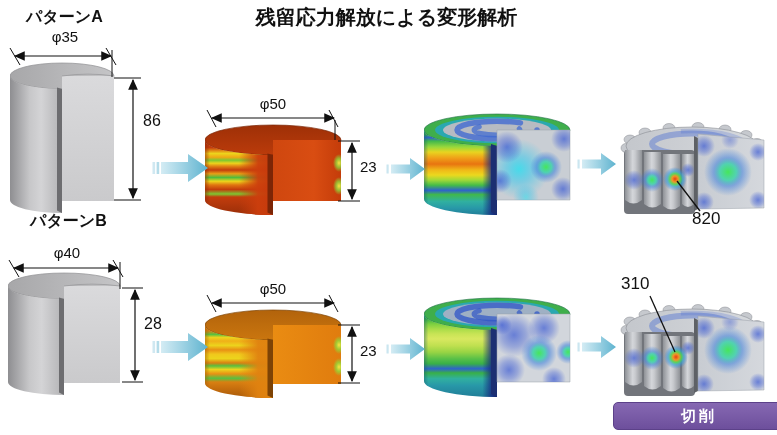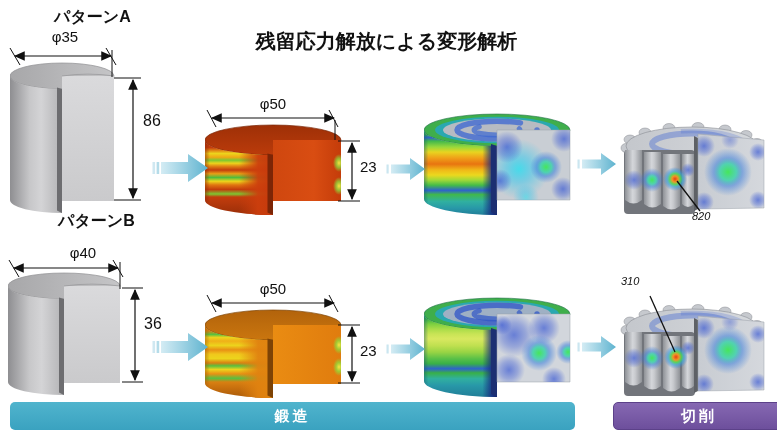--- a/index.html
+++ b/index.html
@@ -1,24 +1,24 @@
 <!DOCTYPE html>
 <html><head>
 <meta charset="utf-8">
 <style>
   html,body{margin:0;padding:0;background:#fff;}
   .canvas{position:relative;width:777px;height:435px;background:#fff;overflow:hidden;
           font-family:"Liberation Sans","DejaVu Sans",sans-serif;}
   svg.g{position:absolute;}
   .lbl{position:absolute;color:#111;white-space:nowrap;line-height:1.1;}
-  .title{left:0;right:4px;top:6px;text-align:center;font-size:20px;font-weight:bold;margin-top:24px;}
-  .pat{font-size:16px;font-weight:bold;margin-left:28px;}
+  .title{left:0;right:4px;top:6px;text-align:center;font-size:20px;font-weight:bold;}
+  .pat{font-size:16px;font-weight:bold;}
   .dim{font-size:15px;}
   .ctr{text-align:center;}
-  .res{font-size:11px;font-style:italic;}
+  .res{font-size:17px;}
   .bar{position:absolute;top:402px;height:28px;border-radius:5px;display:flex;align-items:center;
        justify-content:center;color:#fff;font-weight:bold;font-size:15px;letter-spacing:3px;}
   .bar-forge{left:10px;width:565px;background:linear-gradient(#50b4cd,#3aa2c0);}
   .bar-cut{left:613px;width:172px;background:linear-gradient(#8668b2,#6d4f9c);border:1px solid #5c4189;box-sizing:border-box;}
 </style>
 </head>
 <body>
 
 <div class="canvas">
 
@@ -209,22 +209,22 @@
   <div class="lbl title">残留応力解放による変形解析</div>
 
   <div class="lbl pat" style="left:26px;top:8px">パターンA</div>
   <div class="lbl dim ctr" style="left:42px;top:29px;width:46px">φ35</div>
   <div class="lbl dim" style="left:143px;top:112px;font-size:16px">86</div>
   <div class="lbl dim ctr" style="left:246px;top:96px;width:54px">φ50</div>
   <div class="lbl dim" style="left:360px;top:159px">23</div>
   <div class="lbl res" style="left:692px;top:210px">820</div>
 
   <div class="lbl pat" style="left:30px;top:212px">パターンB</div>
-  <div class="lbl dim ctr" style="left:60px;top:245px;width:46px">φ40</div>
-  <div class="lbl dim" style="left:144px;top:315px;font-size:16px">36</div>
+  <div class="lbl dim ctr" style="left:44px;top:245px;width:46px">φ40</div>
+  <div class="lbl dim" style="left:144px;top:315px;font-size:16px">28</div>
   <div class="lbl dim ctr" style="left:246px;top:281px;width:54px">φ50</div>
   <div class="lbl dim" style="left:360px;top:343px">23</div>
   <div class="lbl res" style="left:621px;top:275px">310</div>
 
   <svg class="g" style="left:10px;top:60px" width="112" height="156" viewBox="0 0 112 156">
     <ellipse cx="52" cy="16" rx="52" ry="13" fill="url(#gTop)" stroke="#8f8f92" stroke-width="0.7"></ellipse>
     <path d="M 0,16 A 52 13 0 0 0 52,29 L 52,153 A 52 13 0 0 1 0,140 Z" fill="url(#gBody)"></path>
     <path d="M 47,27.5 L 52,29 L 52,153 L 47,150.5 Z" fill="#6d6d70"></path>
     <path d="M 52,16 L 104,16 L 104,141 L 52,141 Z" fill="url(#gFace)"></path>
     <path d="M 52,16 A 52 13 0 0 1 104,16" fill="none" stroke="#9a9a9d" stroke-width="0.8"></path>
@@ -465,20 +465,17 @@
       <line x1="329" y1="295" x2="338" y2="312" stroke-width="1"></line>
 
       <line x1="352" y1="327" x2="352" y2="381" marker-start="url(#arr)" marker-end="url(#arr)"></line>
       <line x1="338" y1="325" x2="360" y2="325" stroke-width="1"></line>
       <line x1="338" y1="383" x2="360" y2="383" stroke-width="1"></line>
 
       <line x1="650" y1="296" x2="675" y2="352" stroke-width="1.3"></line>
     </g>
   </svg>
 
-  <div class="bar bar-forge">
-    <span>鍛造</span>
-  </div>
   <div class="bar bar-cut">
     <span>切削</span>
   </div>
 
 </div>
 
 </body></html>

